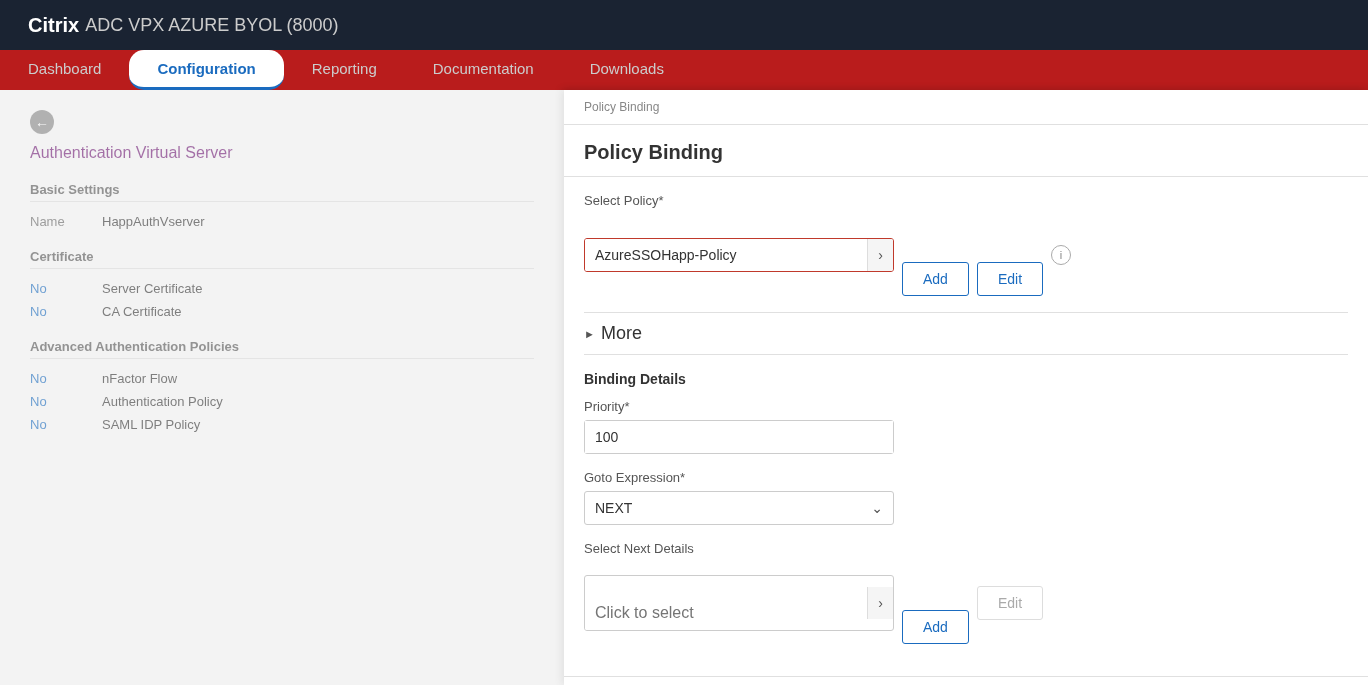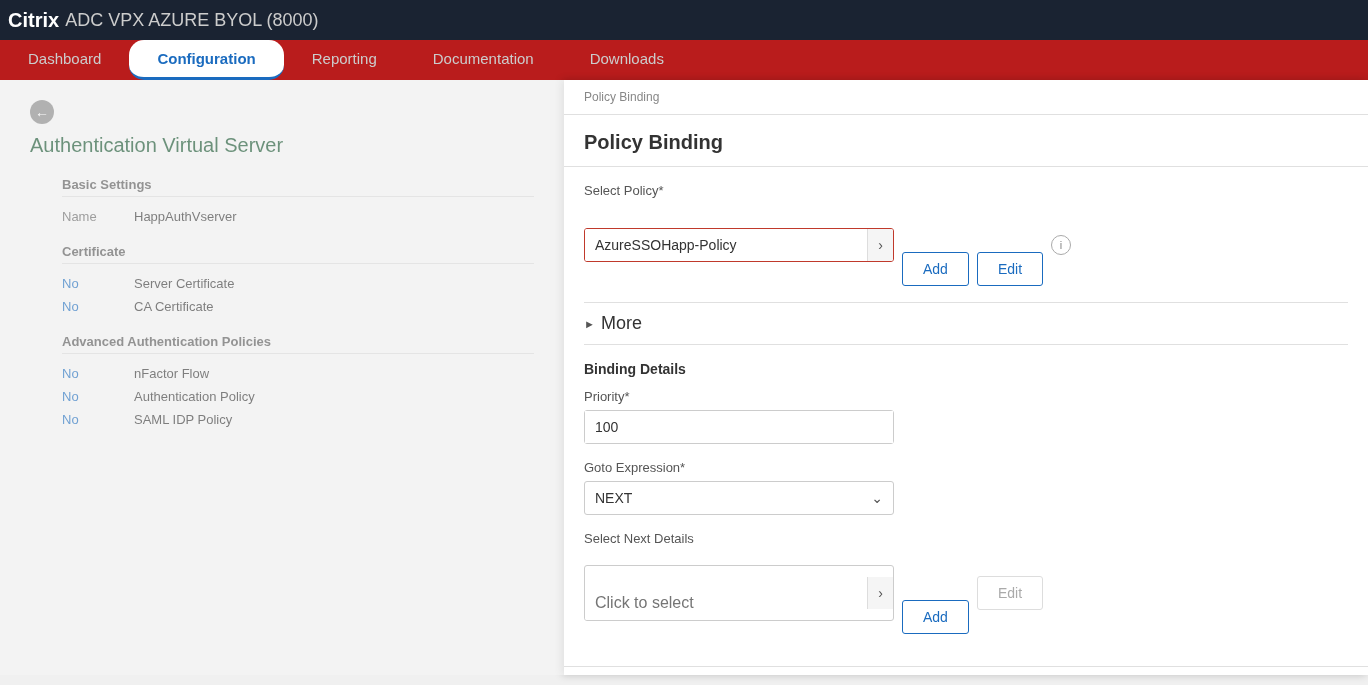--- a/index.html
+++ b/index.html
@@ -1,24 +1,24 @@
 <!DOCTYPE html>
 <html><head>
   <meta charset="utf-8">
   <style>
     * { box-sizing: border-box; margin: 0; padding: 0; }
     body { font-family: Arial, sans-serif; font-size: 14px; background: #f0f0f0; width: 1368px; height: 685px; overflow: hidden; }
 
     
     .header {
       background: #1a2332;
-      height: 40px;
-      display: flex;
-      align-items: center;
-      padding: 0 8px;
+      height: 50px;
+      display: flex;
+      align-items: center;
+      padding: 0 28px;
     }
     .header-brand {
       display: flex;
       align-items: center;
       gap: 6px;
     }
     .header-citrix {
       color: #ffffff;
       font-size: 20px;
       font-weight: bold;
@@ -73,22 +73,22 @@
       margin-bottom: 10px;
     }
     .back-icon {
       width: 24px; height: 24px;
       background: #888;
       border-radius: 50%;
       display: flex; align-items: center; justify-content: center;
       color: white; font-size: 14px;
     }
     .page-title {
-      font-size: 20px;
-      color: #14532d;
+      font-size: 16px;
+      color: #701a75;
       font-weight: 300;
       margin-bottom: 20px;
     }
     .section-title {
       font-size: 13px;
       font-weight: bold;
       color: #555;
       margin-bottom: 12px;
       padding-bottom: 4px;
       border-bottom: 1px solid #ddd;
@@ -102,21 +102,21 @@
     .field-label {
       color: #666;
       font-size: 13px;
       width: 60px;
     }
     .field-value {
       color: #333;
       font-size: 13px;
     }
     .link-blue { color: #1a6bbf; }
-    .section-gap { margin-bottom: 20px; margin-left: 32px; }
+    .section-gap { margin-bottom: 20px; }
 
     
     .right-panel {
       width: 804px;
       background: #ffffff;
       box-shadow: -2px 0 8px rgba(0,0,0,0.2);
       display: flex;
       flex-direction: column;
       overflow-y: auto;
     }

